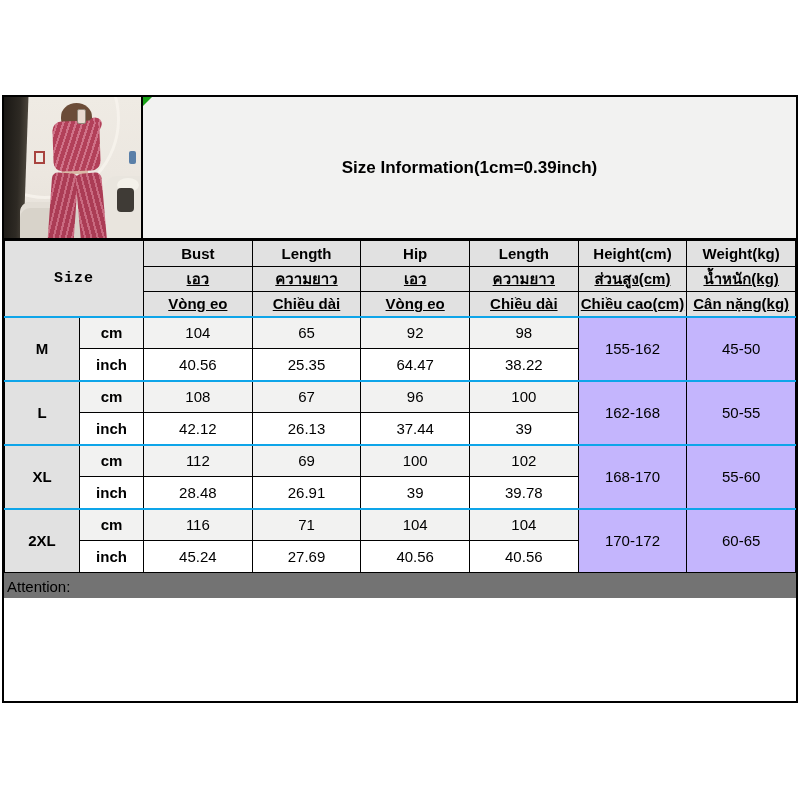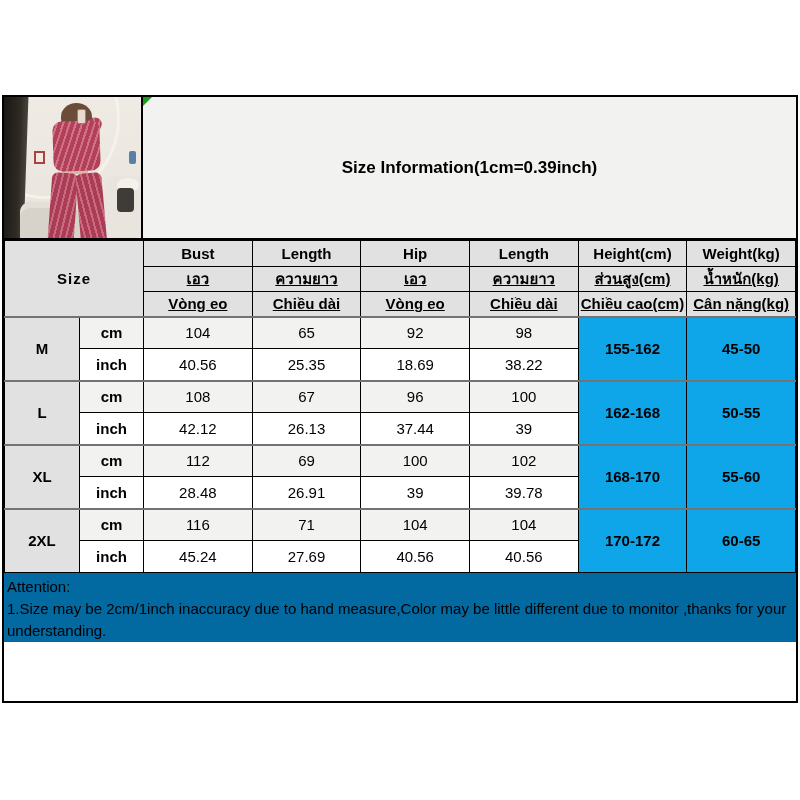--- a/index.html
+++ b/index.html
@@ -59,30 +59,30 @@
 
   
   table.size-table { width:100%; border-collapse:collapse; table-layout:fixed; }
   .size-table th, .size-table td { border:1px solid #000; text-align:center;
                                    vertical-align:middle; font-size:15px; overflow:hidden;
                                    white-space:nowrap; padding:0; }
   .size-table thead th { background:#e1e1e1; font-weight:bold;margin-top:20px; }
   .size-table tr.hr1 { height:26px; }
   .size-table tr.hr2, .size-table tr.hr3 { height:25px;text-decoration:underline; }
   .size-table tr.dr  { height:32px; }
-  .size-head { background:#e1e1e1; font-weight:bold; font-size:28px; letter-spacing:1px; }
+  .size-head { background:#e1e1e1; font-weight:bold; font-size:28px; letter-spacing:1px;font-family:Liberation Mono, monospace; }
   .size-label { background:#e1e1e1; font-weight:bold; font-size:16px; }
   .unit { font-weight:bold; }
   .cm-bg { background:#f2f2f1; }
   .val { font-weight:normal;margin-top:34px; }
-  .range { background:#0ea5e9; font-weight:bold; }
-  tr.group-start th, tr.group-start td { border-top:2px solid #737373; }
+  .range { background:#c4b5fd; font-weight:normal; }
+  tr.group-start th, tr.group-start td { border-top:2px solid #0ea5e9; }
 
   
-  .attention { padding:3px 4px 0 3px; font-size:15px; line-height:22px; background:#0369a1; }
+  .attention { padding:3px 4px 0 3px; font-size:15px; line-height:22px; background:#737373; }
 
   [data-interactable="false"] { cursor:default; }
 </style>
 </head>
 <body>
 
 <div class="canvas" data-interactable="false">
   <div class="sheet" data-interactable="false">
 
     <div class="top-band" data-interactable="false">
@@ -156,21 +156,21 @@
           <td class="val cm-bg" data-interactable="false">65</td>
           <td class="val cm-bg" data-interactable="false">92</td>
           <td class="val cm-bg" data-interactable="false">98</td>
           <td class="range" rowspan="2" data-interactable="false">155-162</td>
           <td class="range" rowspan="2" data-interactable="false">45-50</td>
         </tr>
         <tr class="dr">
           <td class="unit" data-interactable="false">inch</td>
           <td class="val" data-interactable="false">40.56</td>
           <td class="val" data-interactable="false">25.35</td>
-          <td class="val" data-interactable="false">18.69</td>
+          <td class="val" data-interactable="false">64.47</td>
           <td class="val" data-interactable="false">38.22</td>
         </tr>
 
         <tr class="dr group-start">
           <th class="size-label" rowspan="2" data-interactable="false">L</th>
           <td class="unit cm-bg" data-interactable="false">cm</td>
           <td class="val cm-bg" data-interactable="false">108</td>
           <td class="val cm-bg" data-interactable="false">67</td>
           <td class="val cm-bg" data-interactable="false">96</td>
           <td class="val cm-bg" data-interactable="false">100</td>
@@ -218,17 +218,16 @@
           <td class="val" data-interactable="false">45.24</td>
           <td class="val" data-interactable="false">27.69</td>
           <td class="val" data-interactable="false">40.56</td>
           <td class="val" data-interactable="false">40.56</td>
         </tr>
       </tbody>
     </table>
 
     <div class="attention" data-interactable="false">
       <div data-interactable="false">Attention:</div>
-      <div data-interactable="false">1.Size may be 2cm/1inch inaccuracy due to hand measure,Color may be little different due to monitor ,thanks for your understanding.</div>
     </div>
 
   </div>
 </div>
 
 </body></html>

